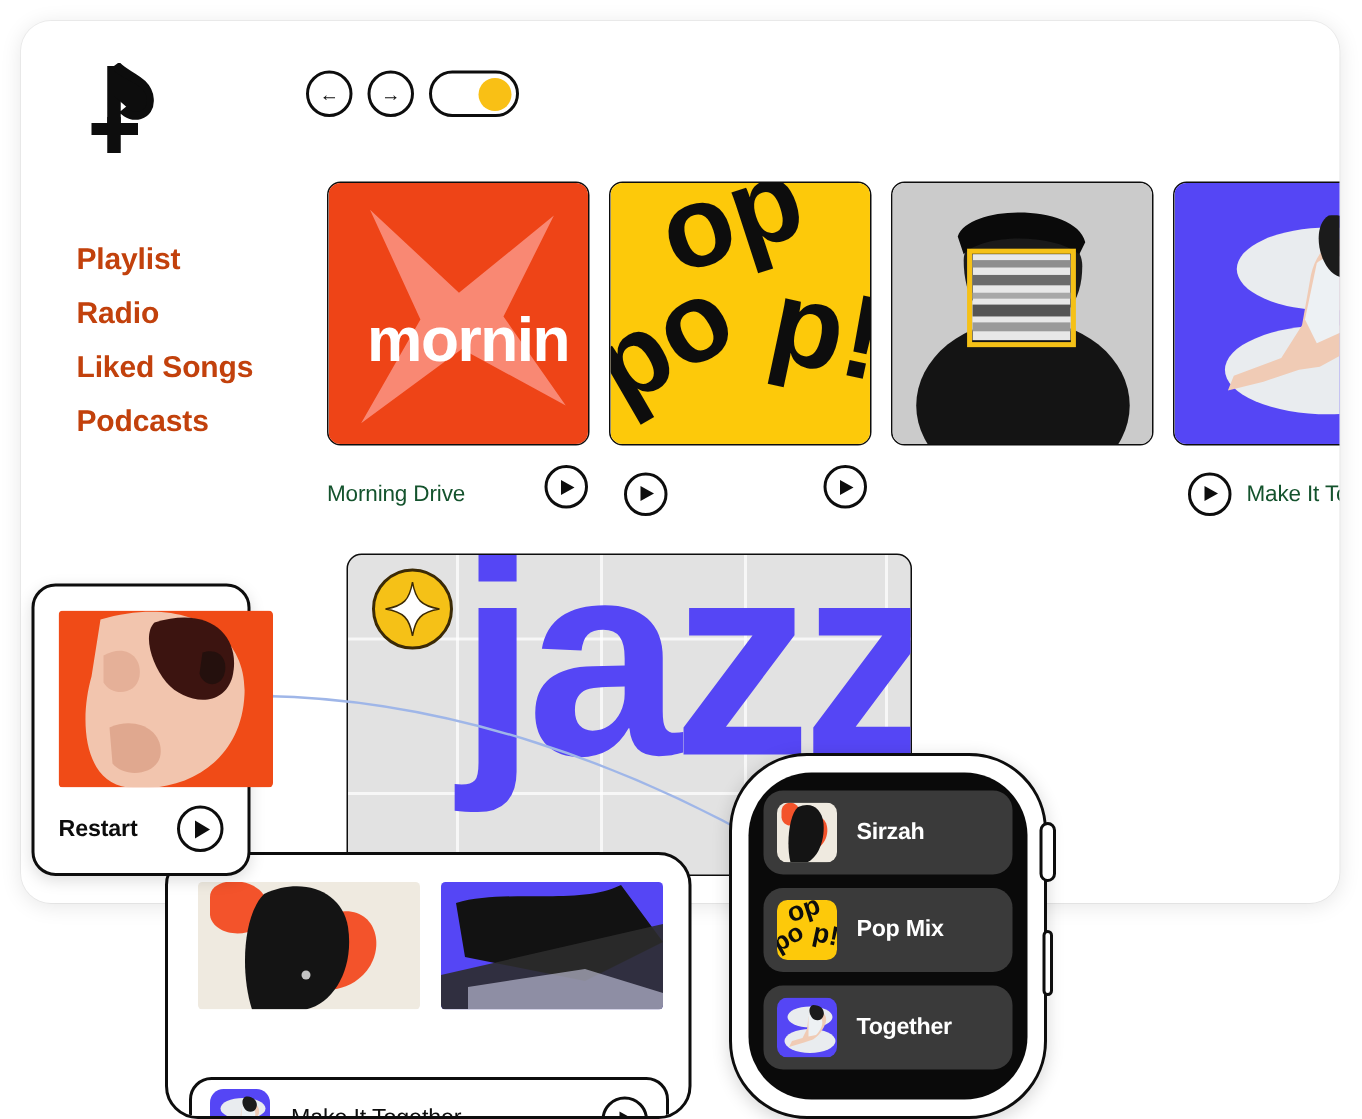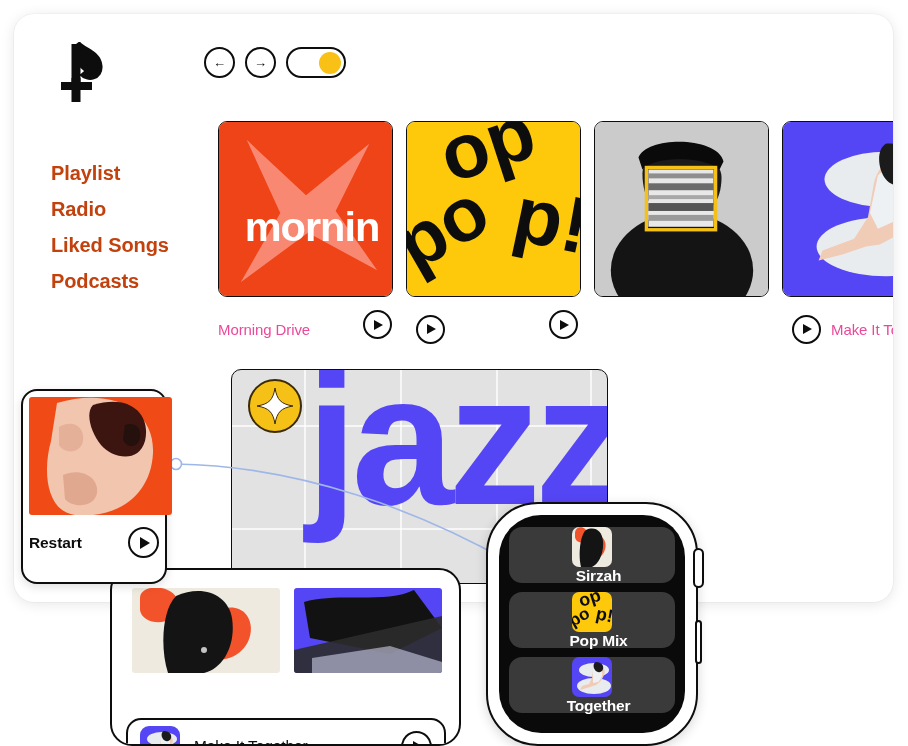--- a/index.html
+++ b/index.html
@@ -54,21 +54,21 @@
   }
 
   
   #album-row { position: absolute; left: 204px; top: 107px; display: flex; gap: 13px; }
   .album-cell { width: 175px; }
   .album-art {
     width: 175px; height: 176px; border-radius: 9px;
     border: 1.6px solid #0d0d0d; overflow: hidden; position: relative;
   }
   .album-meta { display: flex; align-items: center; height: 36px; margin-top: 14px; }
-  .album-title { font-size: 15px; color: #ec4899; white-space: nowrap; letter-spacing: -0.1px; }
+  .album-title { font-size: 15px; color: #14532d; white-space: nowrap; letter-spacing: -0.1px; }
   .playcirc {
     width: 29px; height: 29px; border-radius: 50%;
     border: 2px solid #0d0d0d; background: #fff; flex: 0 0 auto;
     display: flex; align-items: center; justify-content: center; margin-left: 10px;
   }
   .playcirc i {
     width: 0; height: 0; margin-left: 2px;
     border-left: 9px solid #0d0d0d;
     border-top: 5.5px solid transparent; border-bottom: 5.5px solid transparent;
   }
@@ -123,21 +123,21 @@
   }
   #phone-bar .thumb { width: 40px; height: 40px; border-radius: 9px; overflow: hidden; position: relative; flex: 0 0 auto; }
   #phone-bar .ptitle { font-size: 15.5px; color: #0d0d0d; margin-left: 14px; flex: 1; letter-spacing: -0.1px; }
 
   
   #restart-card {
     position: absolute; left: 21px; top: 389px;
     width: 146px; height: 195px;
     background: #fff; border: 2.2px solid #0d0d0d; border-radius: 16px;
     box-shadow: 0 3px 10px rgba(0,0,0,0.13);
-    padding: 6px;
+    padding: 16px;
   }
   #restart-art { width: 143px; height: 118px; border-radius: 3px; overflow: hidden; position: relative; }
   #restart-meta { display: flex; align-items: center; margin-top: 12px; }
   #restart-title { font-size: 15.5px; font-weight: bold; color: #0d0d0d; letter-spacing: -0.1px; }
   #restart-play {
     width: 31px; height: 31px; border-radius: 50%; border: 2.2px solid #0d0d0d;
     background: #fff; margin-left: auto; display: flex; align-items: center; justify-content: center;
   }
   #restart-play i {
     width: 0; height: 0; margin-left: 2px;
@@ -164,21 +164,21 @@
   #watch-crown {
     position: absolute; right: -8px; top: 44px; width: 11px; height: 40px;
     background: #fff; border: 2px solid #0d0d0d; border-radius: 6px;
   }
   #watch-btn {
     position: absolute; right: -6px; top: 116px; width: 7px; height: 44px;
     background: #fff; border: 2px solid #0d0d0d; border-radius: 5px;
   }
   .watch-row {
     display: flex; align-items: center; height: 56px;
-    background: #3a3a3a; border-radius: 13px; margin-bottom: 9px; padding: 0 9px; flex-direction: column;
+    background: #3a3a3a; border-radius: 13px; margin-bottom: 9px; padding: 0 9px;
   }
   .watch-row .wthumb { width: 40px; height: 40px; border-radius: 7px; overflow: hidden; position: relative; flex: 0 0 auto; }
   .watch-row .wtitle { color: #fff; font-size: 15.5px; font-weight: bold; margin-left: 13px; letter-spacing: -0.2px; }
 
   
   .art { position: absolute; inset: 0; }
 </style>
 </head>
 <body>
 

